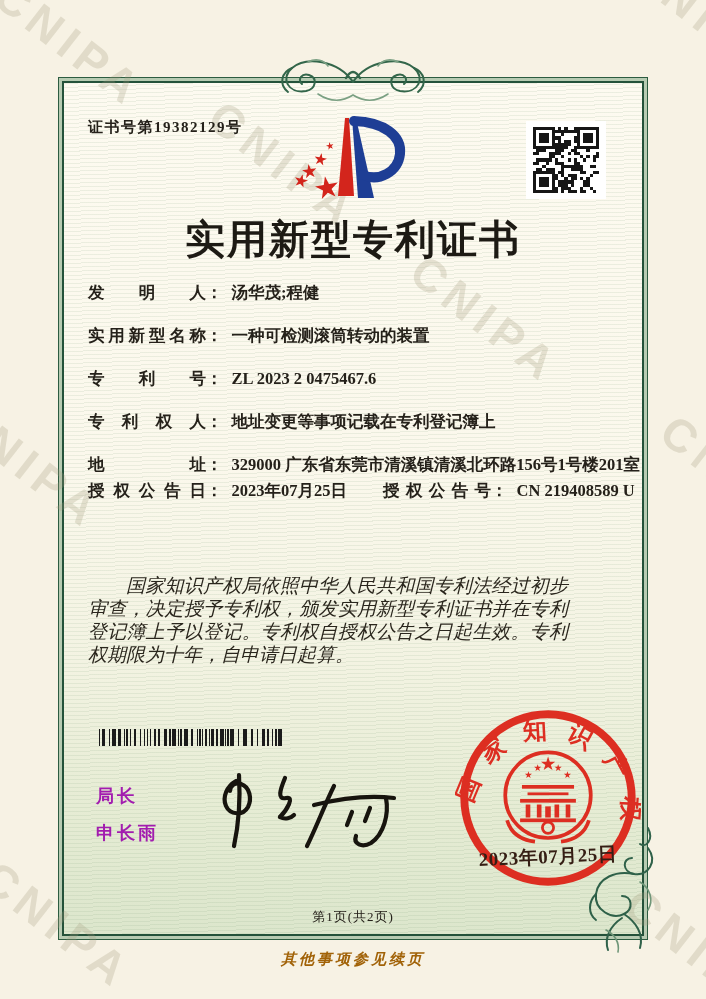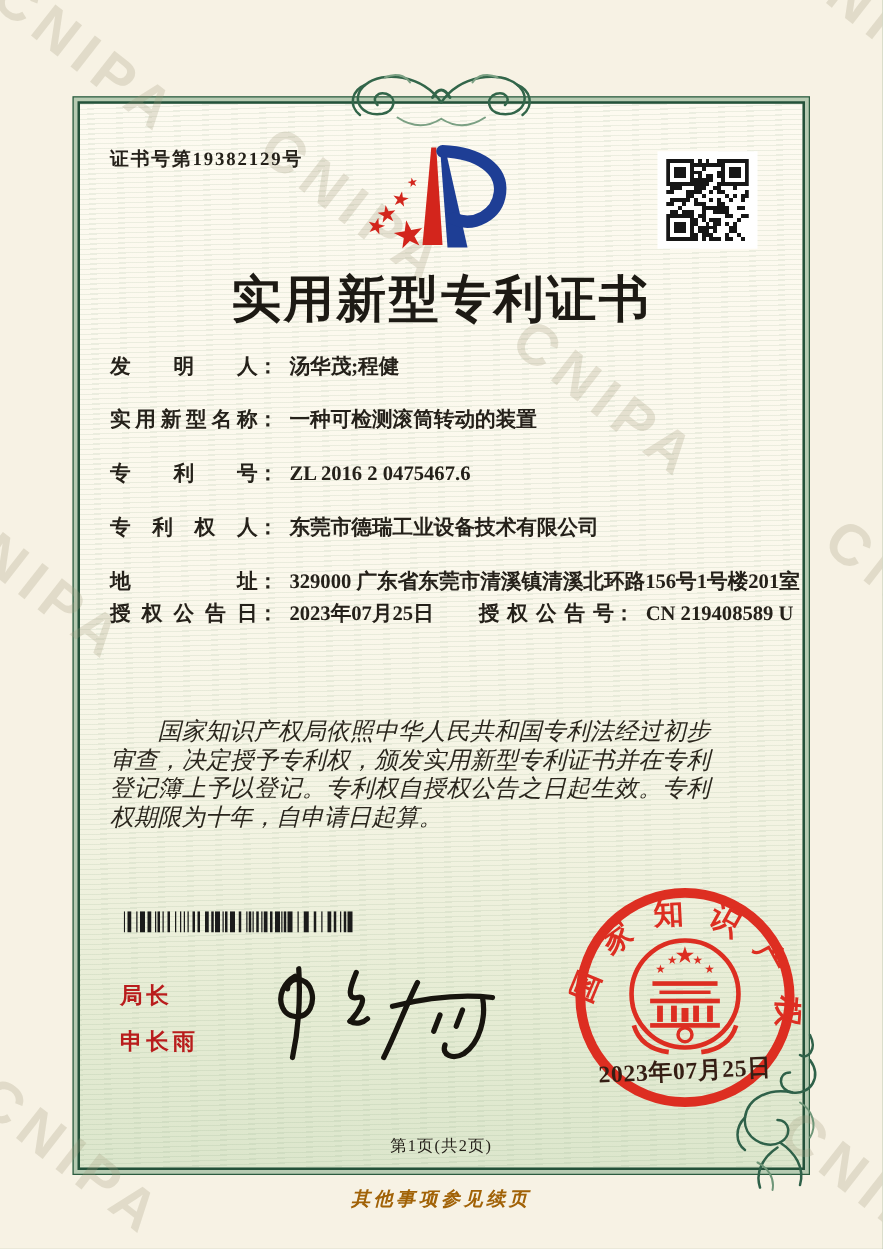--- a/index.html
+++ b/index.html
@@ -43,21 +43,21 @@
   .flabel2{display:inline-block;width:108px;margin-left:36px;text-align:justify;text-align-last:justify;vertical-align:top;}
 
   
   .body-text{left:88px;top:574px;width:480px;font-size:19px;line-height:23px;font-style:italic;
              font-weight:500;color:#2a261d;text-align:justify;}
   .body-text p{margin:0 0 4px 0;text-indent:2em;}
 
   .barcode{left:99px;top:729px;width:184px;height:17px;}
 
   .officer{left:96px;top:784px;font-family:"Liberation Sans",sans-serif;font-weight:bold;
-           font-size:18px;letter-spacing:3px;color:#b91c1c;}
+           font-size:18px;letter-spacing:3px;color:#a21caf;}
   .officer div{margin-bottom:13px;}
 
   .signature{left:206px;top:760px;width:200px;height:100px;}
 
   
   .seal{left:455px;top:705px;width:186px;height:186px;opacity:0.94;}
   .seal svg{position:absolute;left:0;top:0;}
   .seal-date{position:absolute;left:0;bottom:21px;width:100%;text-align:center;font-size:19px;
              font-weight:bold;color:#2b1209;letter-spacing:0.5px;transform:rotate(-2.5deg);}
 
@@ -369,24 +369,24 @@
   <div class="content title" style="position:absolute;">实用新型专利证书</div>
 
   <div class="content fields" style="position:absolute;">
     <div class="frow">
       <span class="flabel">发明人</span><span class="fcolon">：</span><span class="fvalue">汤华茂;程健</span>
     </div>
     <div class="frow">
       <span class="flabel">实用新型名称</span><span class="fcolon">：</span><span class="fvalue">一种可检测滚筒转动的装置</span>
     </div>
     <div class="frow">
-      <span class="flabel">专利号</span><span class="fcolon">：</span><span class="fvalue">ZL 2016 2 0475467.6</span>
+      <span class="flabel">专利号</span><span class="fcolon">：</span><span class="fvalue">ZL 2023 2 0475467.6</span>
     </div>
     <div class="frow">
-      <span class="flabel">专利权人</span><span class="fcolon">：</span><span class="fvalue">东莞市德瑞工业设备技术有限公司</span>
+      <span class="flabel">专利权人</span><span class="fcolon">：</span><span class="fvalue">地址变更等事项记载在专利登记簿上</span>
     </div>
     <div class="frow frow-addr">
       <span class="flabel">地址</span><span class="fcolon">：</span><span class="fvalue">329000 广东省东莞市清溪镇清溪北环路156号1号楼201室</span>
     </div>
     <div class="frow">
       <span class="flabel">授权公告日</span><span class="fcolon">：</span><span class="fvalue">2023年07月25日</span><span class="flabel2">授权公告号</span><span class="fcolon">：</span><span class="fvalue">CN 219408589 U</span>
     </div>
   </div>
 
   <div class="content body-text" style="position:absolute;">

